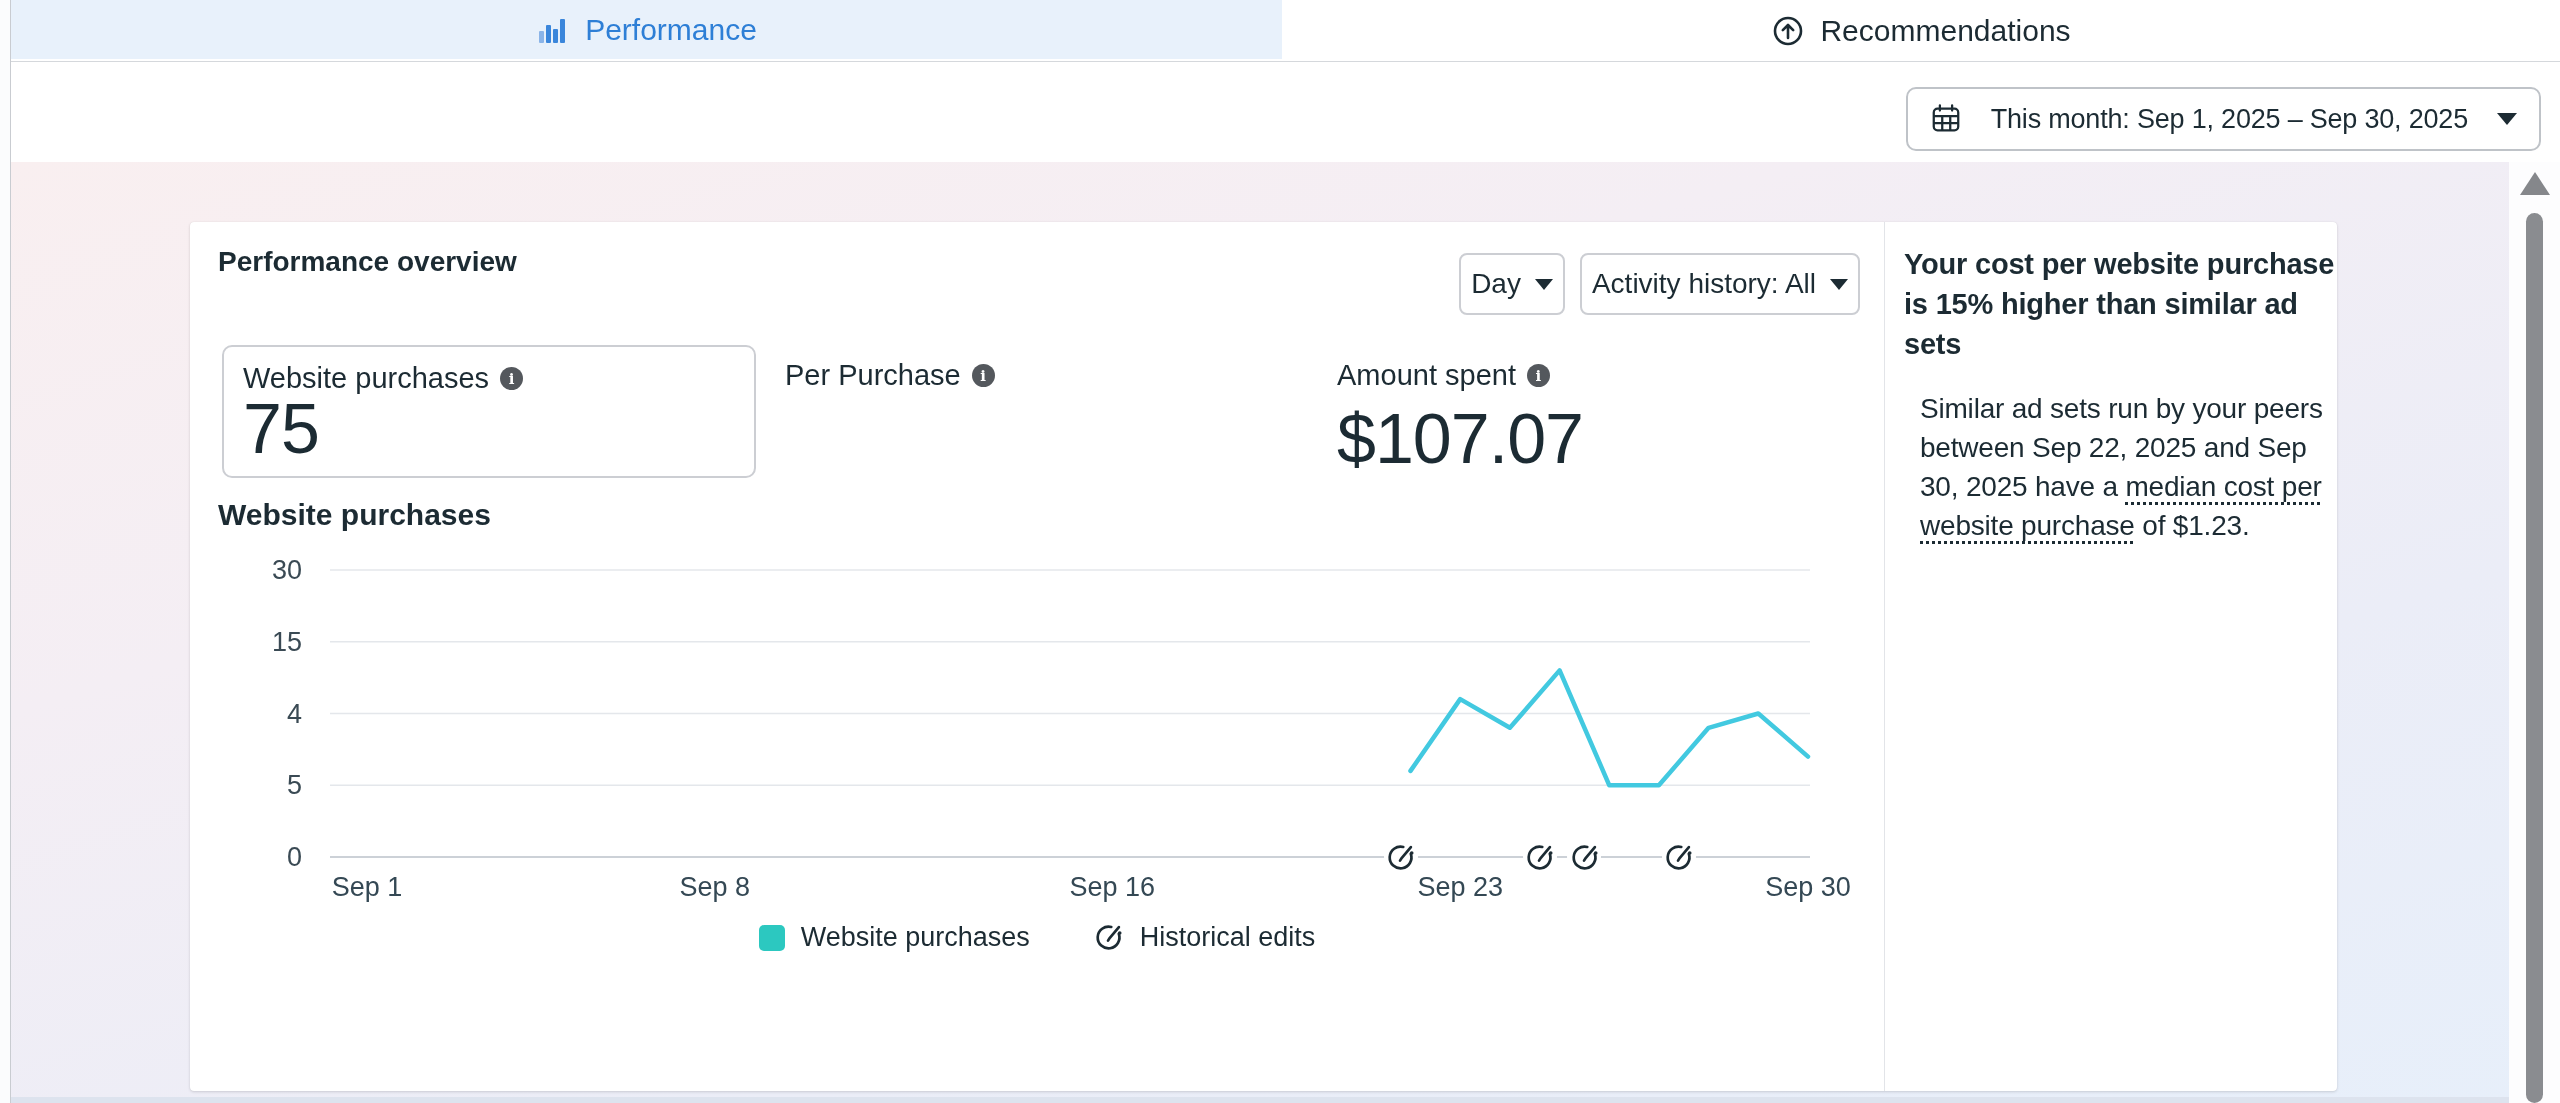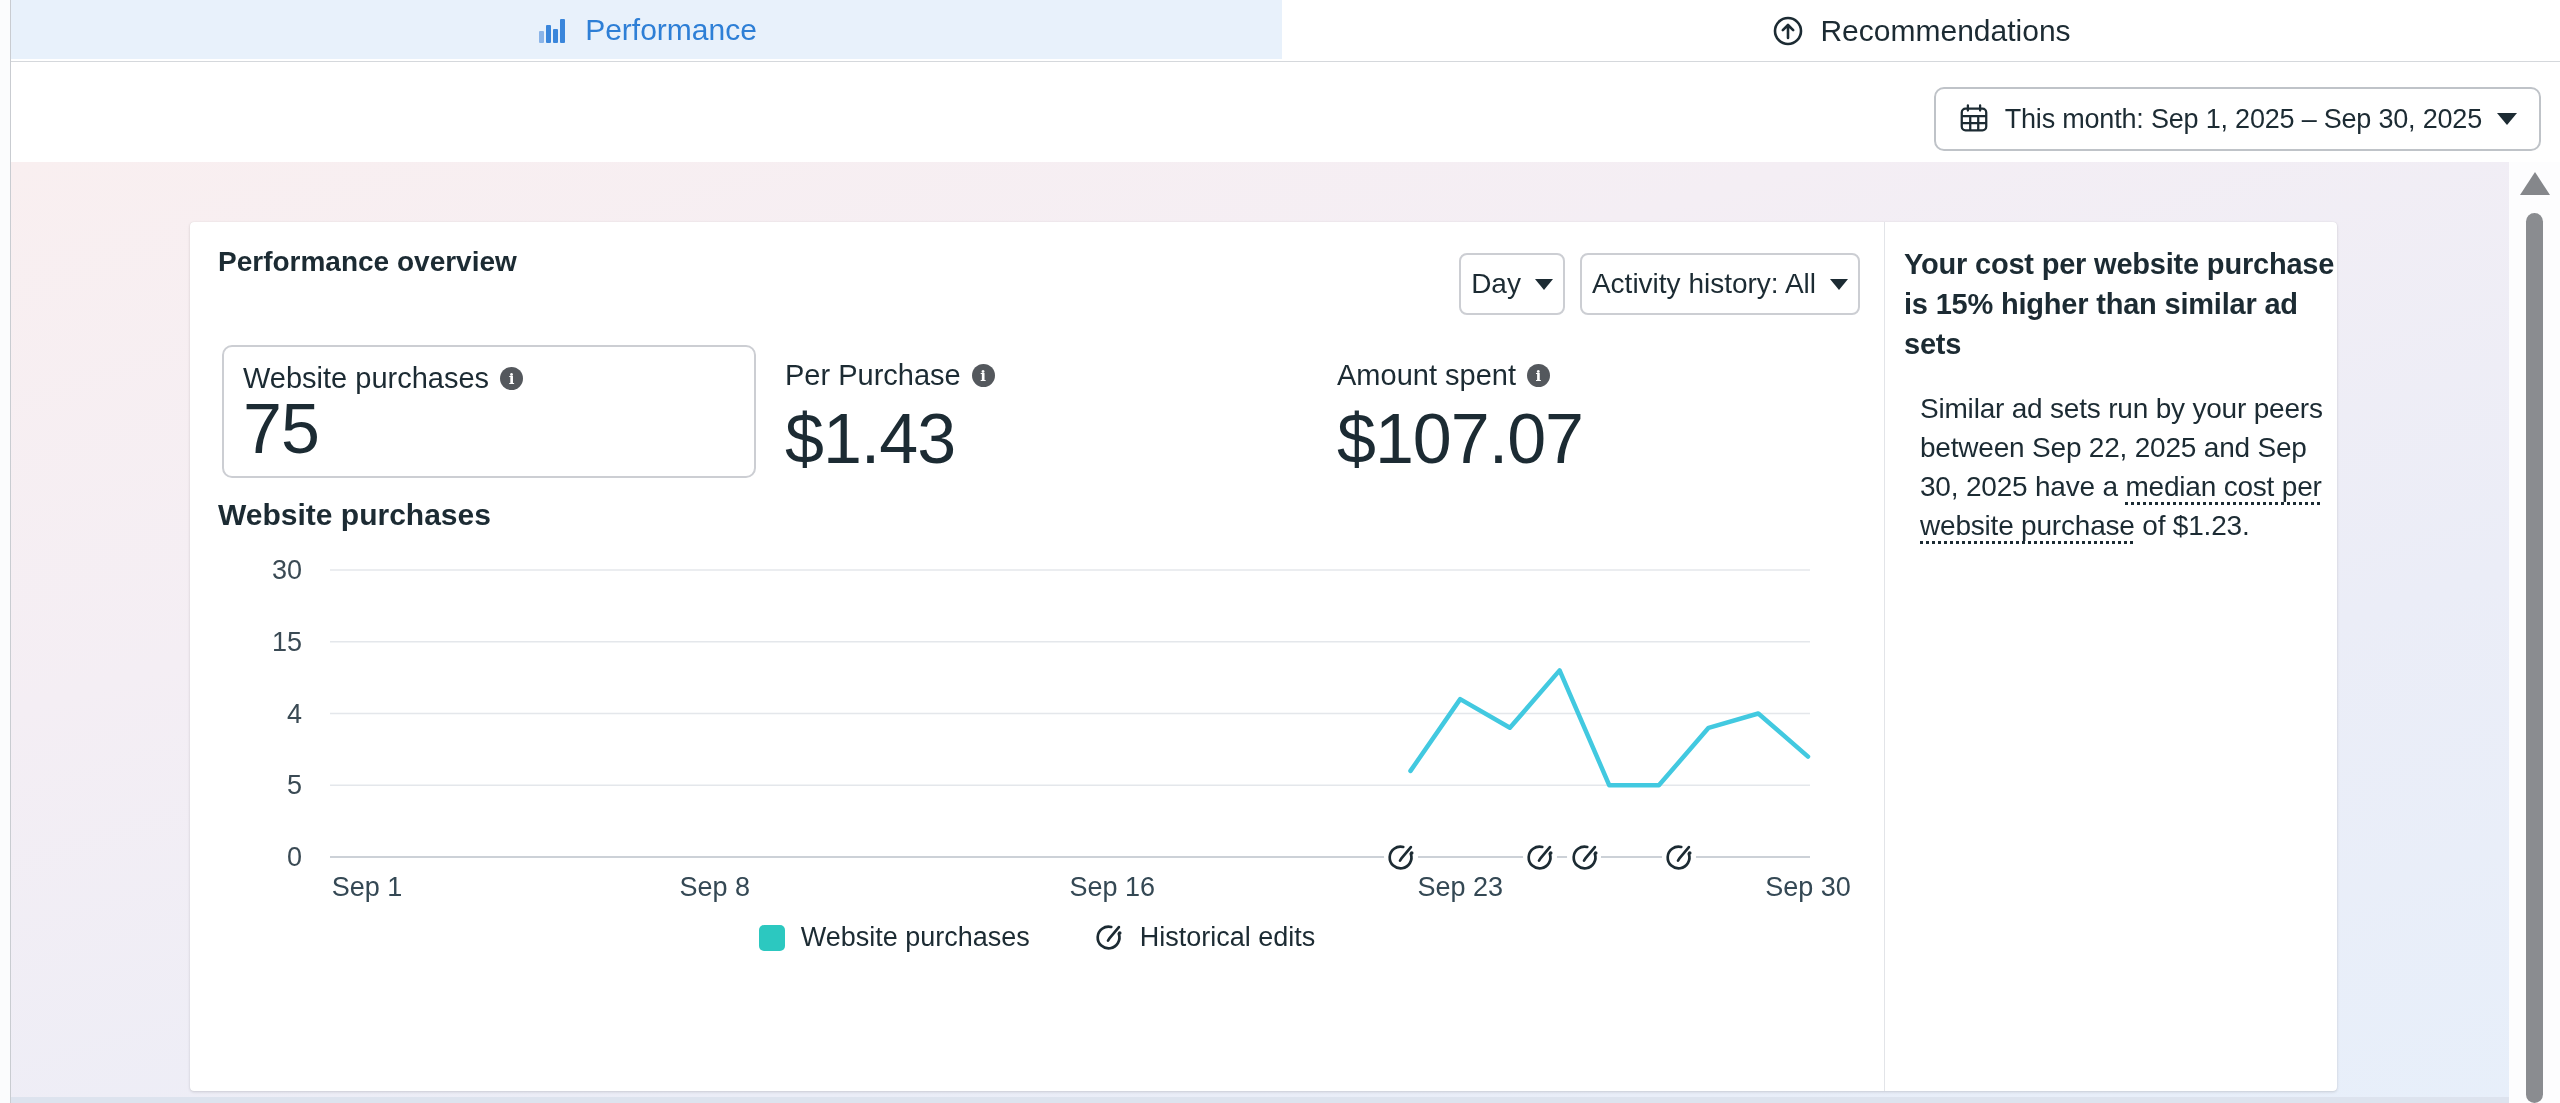--- a/index.html
+++ b/index.html
@@ -13,21 +13,21 @@
   
   .tabbar{position:absolute;left:11px;top:0;right:0;height:61px;background:#fff;border-bottom:1px solid #d5d8dc;z-index:4;}
   .tab-left{position:absolute;left:0;top:0;width:1271px;height:59px;background:#e8f1fb;display:flex;align-items:center;justify-content:center;gap:15px;cursor:pointer;}
   .tab-left .lbl{color:#2e7fd6;font-size:30px;font-weight:500;}
   .tab-right{position:absolute;left:1271px;top:0;width:1278px;height:61px;background:#fff;display:flex;align-items:center;justify-content:center;gap:15px;cursor:pointer;}
   .tab-right .lbl{color:#1c2b33;font-size:30px;}
 
   
   .header{position:absolute;left:11px;top:61px;right:0;height:101px;background:#fff;z-index:3;}
   .date-btn{position:absolute;right:19px;top:26px;height:64px;border:2px solid #bfc3c8;border-radius:10px;background:#fff;
-    display:flex;align-items:center;gap:15px;padding:17px 22px;font-size:27px;font-weight:500;color:#1c2b33;letter-spacing:-.2px;cursor:pointer;box-sizing:border-box;}
+    display:flex;align-items:center;gap:29px;padding:17px 22px;font-size:27px;font-weight:500;color:#1c2b33;letter-spacing:-.2px;cursor:pointer;box-sizing:border-box;}
   .caret{width:0;height:0;border-left:10px solid transparent;border-right:10px solid transparent;border-top:12px solid #1c2b33;}
   .caret.sm{border-left-width:9px;border-right-width:9px;border-top-width:11px;}
 
   
   .content-bg{position:absolute;left:11px;top:162px;width:2549px;height:941px;
     background:linear-gradient(163deg,#f9eff0 0%,#f4eef4 32%,#ebedf7 68%,#e7effa 100%);}
   .below-card-strip{position:absolute;left:11px;top:1097px;width:2498px;height:6px;background:#dde3ee;}
 
   
   .scroll-strip{position:absolute;left:2509px;top:162px;width:51px;height:941px;background:#fdfdfe;z-index:5;}
@@ -153,21 +153,20 @@
       <span class="info-icon">i</span>
     </div>
     <div class="metric-value">75</div>
   </div>
 
   <div class="metric-plain m2">
     <div class="metric-label-row">
       <span>Per Purchase</span>
       <span class="info-icon">i</span>
     </div>
-    <div class="metric-value">$1.43</div>
   </div>
 
   <div class="metric-plain m3">
     <div class="metric-label-row">
       <span>Amount spent</span>
       <span class="info-icon">i</span>
     </div>
     <div class="metric-value">$107.07</div>
   </div>
 

